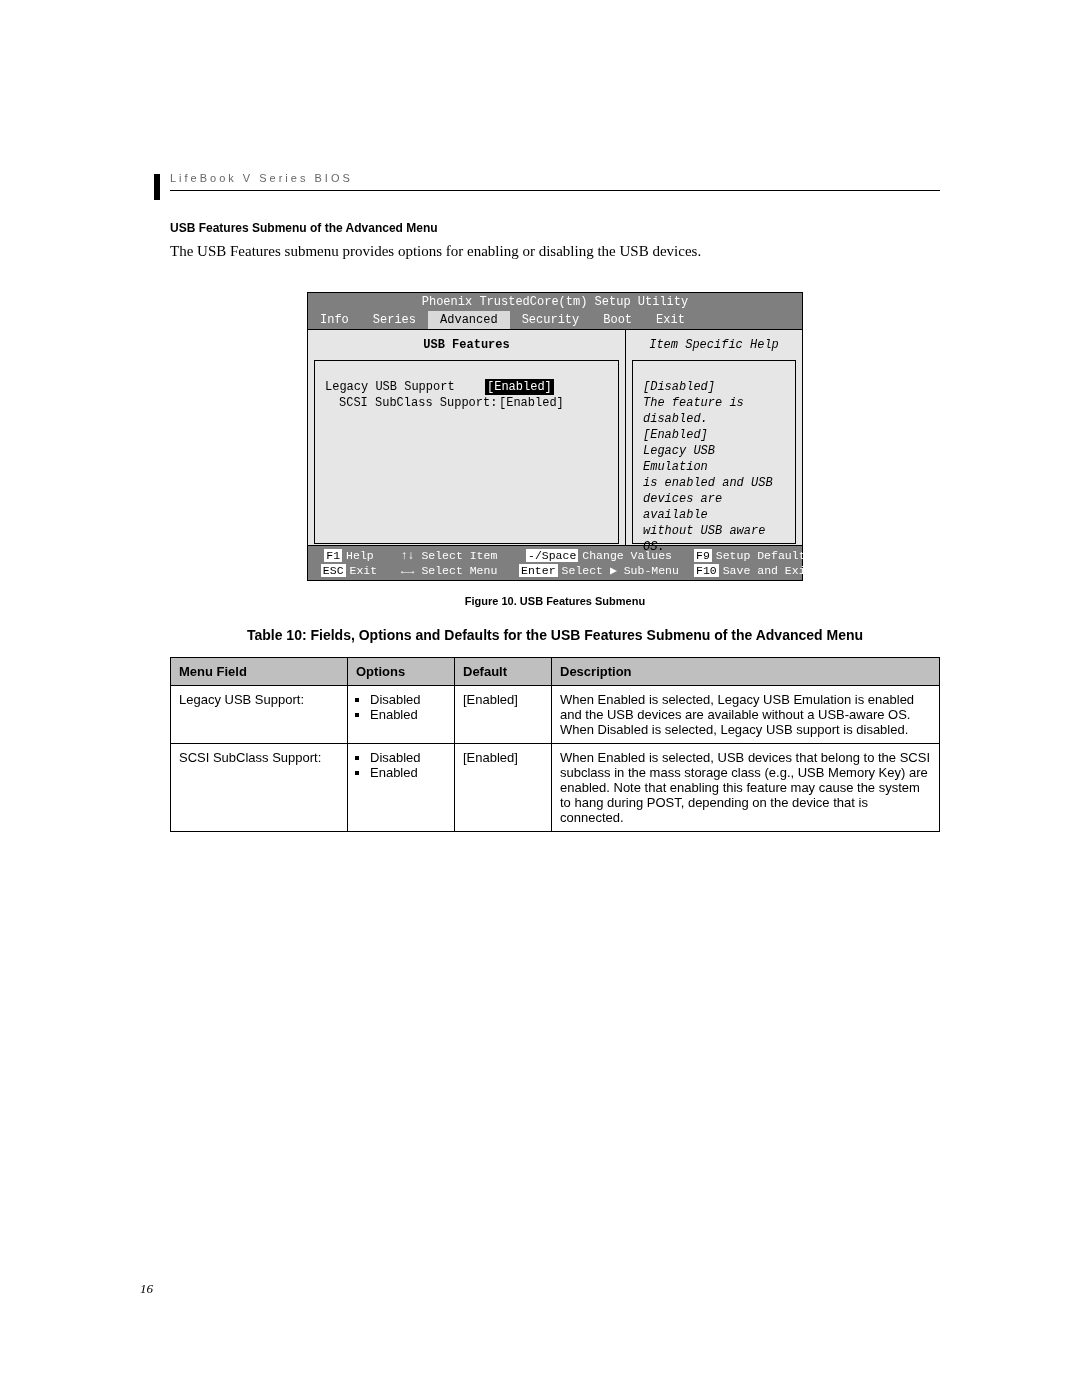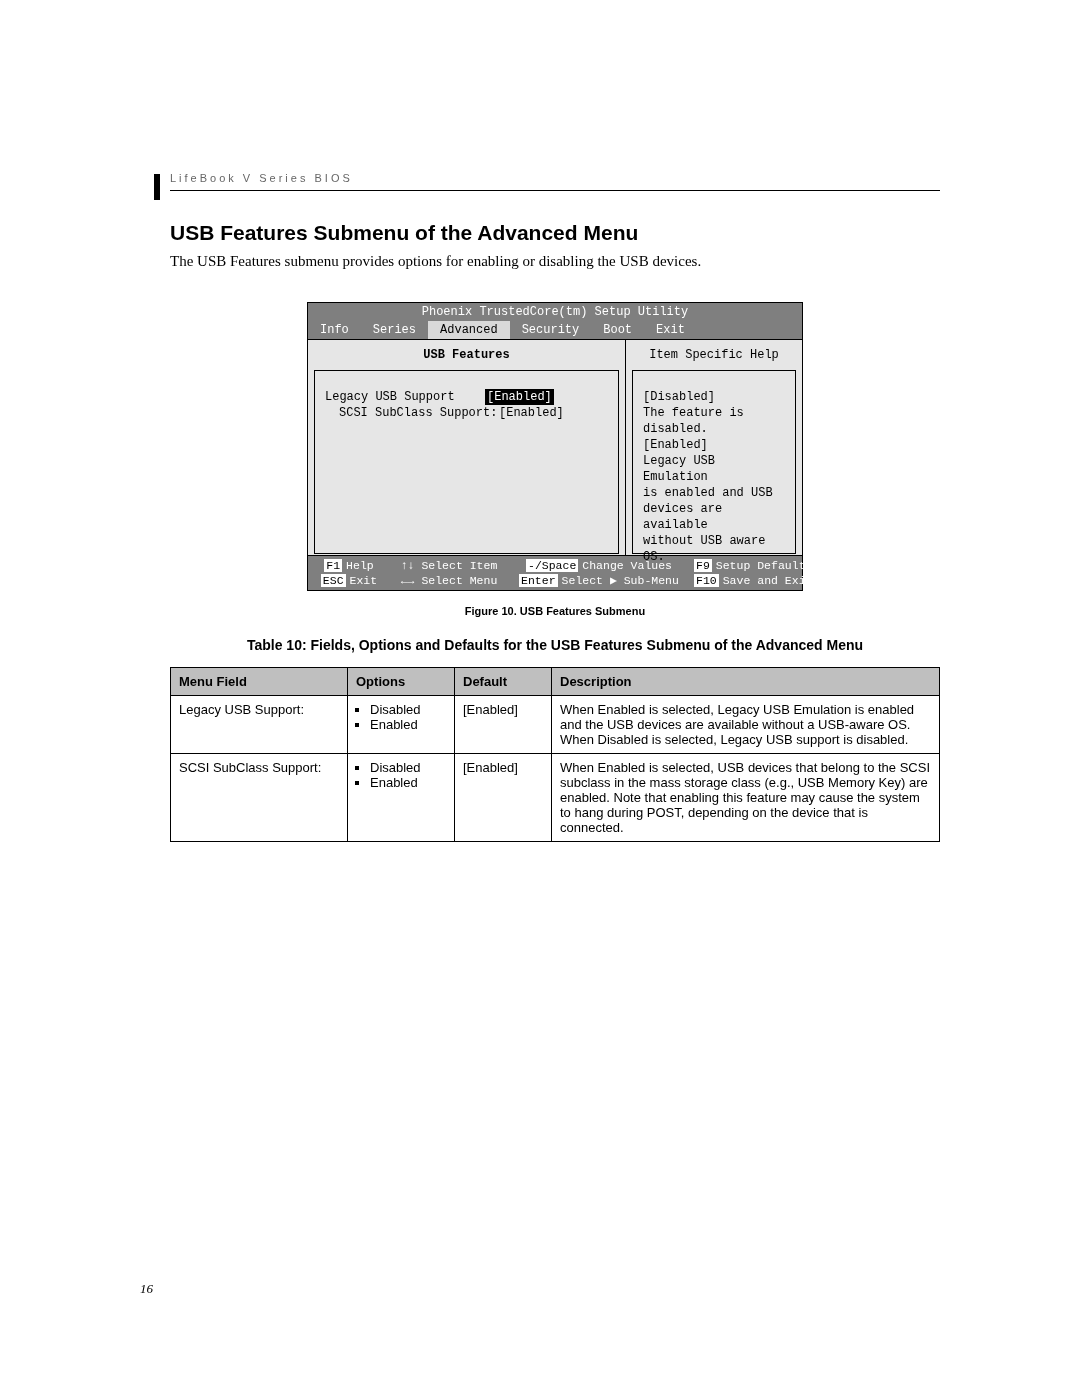--- a/index.html
+++ b/index.html
@@ -43,21 +43,21 @@
   }
   .header-text {
     font-family: Arial, Helvetica, sans-serif;
     letter-spacing: 3px;
     font-size: 11px;
     color: #666;
   }
   .section-title {
     font-family: Arial, Helvetica, sans-serif;
     font-weight: bold;
-    font-size: 21px;
+    font-size: 12px;
     margin-bottom: 8px;
   }
   .intro {
     font-family: "Times New Roman", Times, serif;
     font-size: 15px;
     margin-bottom: 32px;
   }
   
   .bios {
     width: 496px;
@@ -96,20 +96,21 @@
     align-items: center;
   }
   .bios .left {
     flex: 0 0 318px;
     border-right: 1px solid #000;
     box-sizing: border-box;
   }
   .bios .right {
     flex: 1;
     box-sizing: border-box;
+    font-style: italic;
   }
   .bios .pane-title {
     text-align: center;
     font-weight: bold;
     padding: 8px 0;
   }
   .bios .right .pane-title { font-weight: normal; }
   .bios .inner {
     border: 1px solid #000;
     margin: 0 6px 1px 6px;

